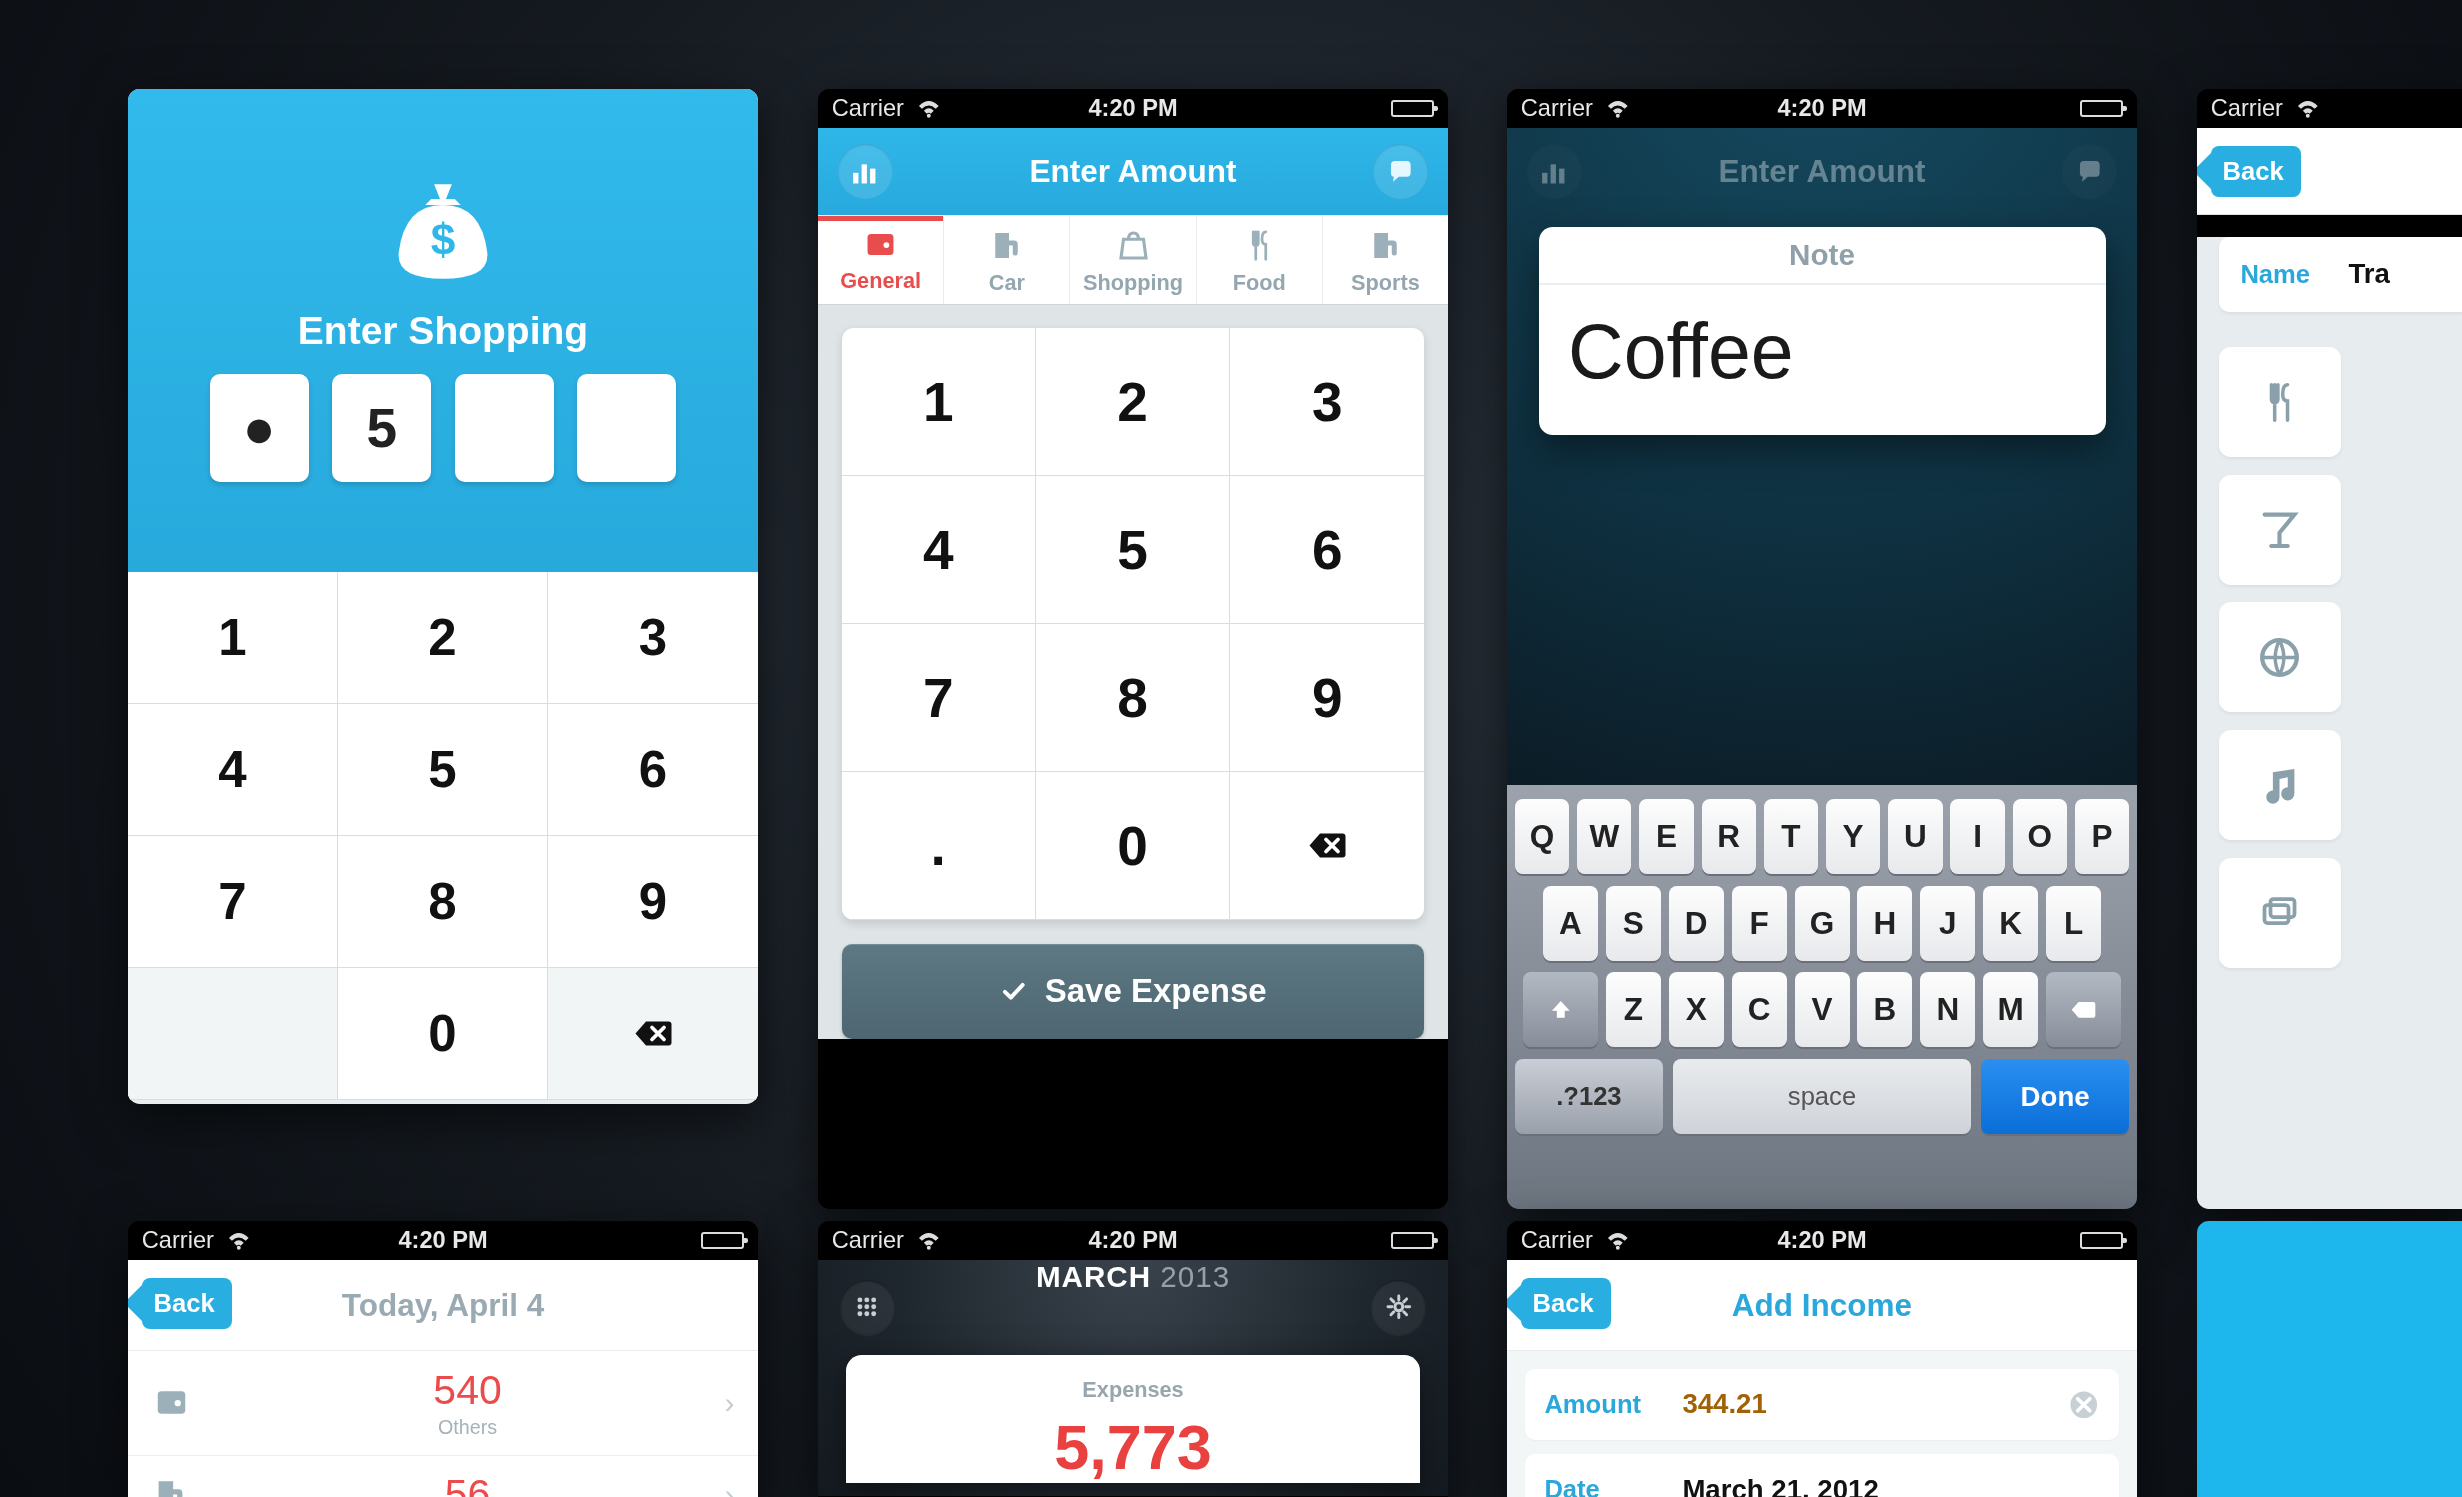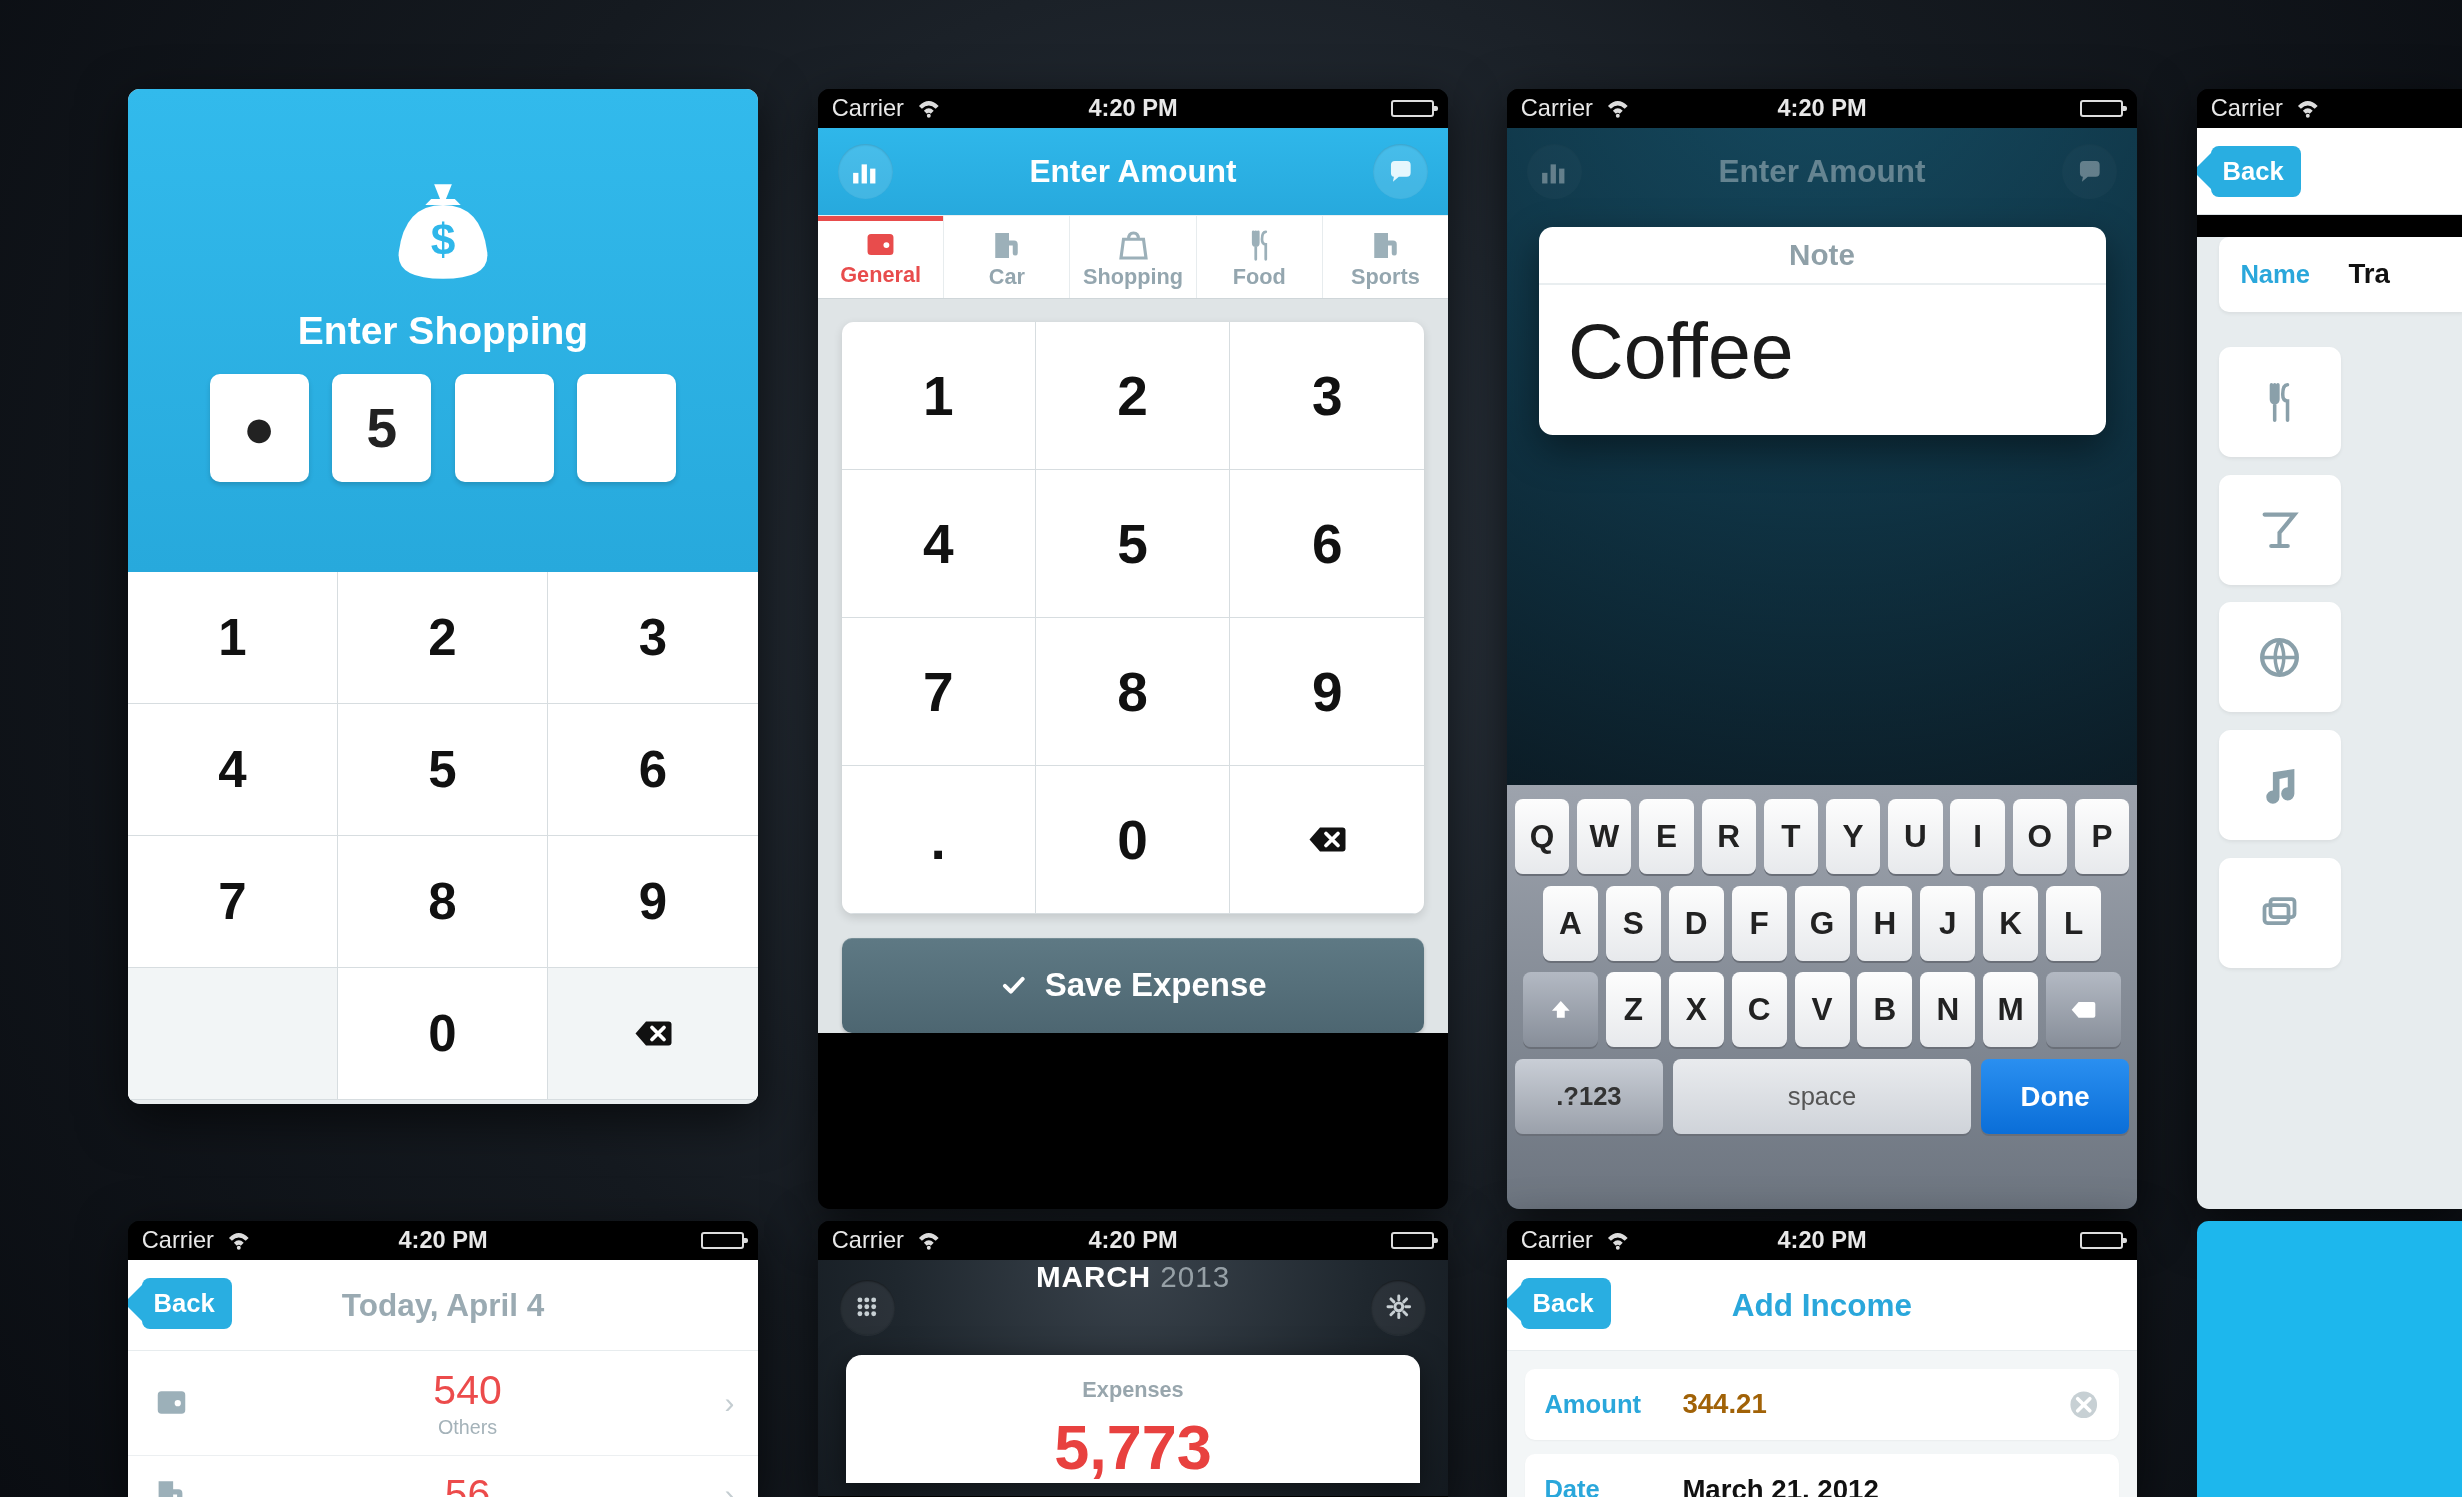--- a/index.html
+++ b/index.html
@@ -91,21 +91,21 @@
     border-right: 1px solid #d7dde0; border-bottom: 1px solid #d7dde0; cursor:pointer;
   }
   .kp-cell:nth-child(3n){ border-right:none; }
 
   
   #s2 { top: 89px; left: 818px; }
   #s2 .body { background:#dfe4e6; padding-bottom: 0; }
   .cat-tabs { background:#fff; display:flex; border-top:1px solid #eaeff1; border-bottom:1px solid #cfd6d9; }
   .cat-tab { flex:1; padding: 11.8px 0 7.9px; text-align:center; color:#94a6af; border-right:1px solid #e7ecee; }
   .cat-tab:last-child { border-right:none;}
-  .cat-tab .lbl { font-size: 21.7px; font-weight:600; margin-top: 1px; display:block;}
+  .cat-tab .lbl { font-size: 21.7px; font-weight:600; margin-top: 7px; display:block;}
   .cat-tab.active { color:#e84c4c; background:#fff; position:relative;}
   .cat-tab.active::after {
     content:""; position:absolute; top:0; left:0; right:0; height:4.9px; background:#e84c4c;
   }
   .kp-card {
     margin: 23.6px; background:#fff; border-radius: 11.8px; box-shadow: 0 3.9px 9.9px rgba(0,0,0,.12);
     overflow:hidden;
   }
   .kp-card .kp-cell { height: 148px; font-size: 55px; }
   .save-btn {

